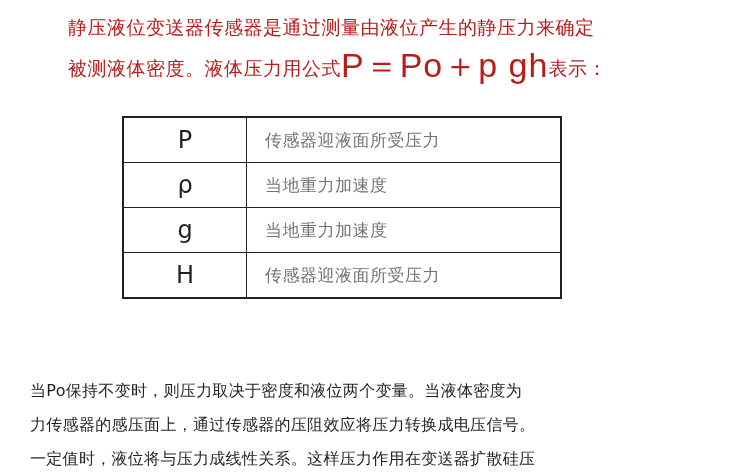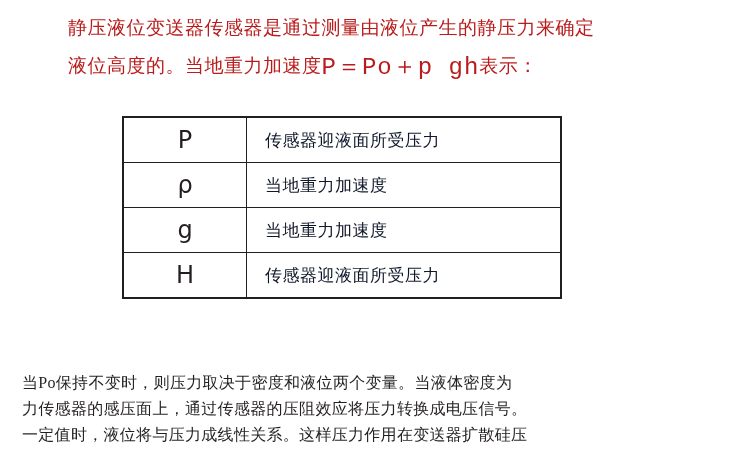--- a/index.html
+++ b/index.html
@@ -28,24 +28,24 @@
     font-size: 19px;
     line-height: 38px;
     color: #b91c1c;
     letter-spacing: 0.5px;
     margin-left: 46px;
   }
   .intro .line2 {
     display: block;
   }
   .formula {
-    font-size: 24px;
+    font-size: 34px;
     letter-spacing: 1px;
     vertical-align: -2px;
-    font-family: Liberation Mono, monospace;
+    font-family: Liberation Sans, sans-serif;
   }
   .table-wrap {
     position: absolute;
     left: 122px;
     top: 116px;
     width: 440px;
   }
   table.legend {
     border-collapse: collapse;
     width: 440px;
@@ -61,47 +61,46 @@
   table.legend td.sym {
     width: 122px;
     text-align: center;
     font-size: 24px;
     font-family: "DejaVu Sans", "Liberation Sans", sans-serif;
     color: #231f20;
   }
   table.legend td.desc {
     padding-left: 18px;
     font-size: 17px;
-    color: #0f172a;
+    color: #737373;
     letter-spacing: 0.5px;
   }
   .outro {
     position: absolute;
     left: 22px;
     top: 370px;
     width: 700px;
     font-size: 16px;
     line-height: 26px;
     color: #231f20;
     letter-spacing: 0.3px;
   }
   .outro p {
-    margin: 0;
-    font-family: Liberation Serif, serif;
+    margin: 8px;
   }
 </style>
 </head>
 <body>
 
 <div class="page">
 
   <div class="intro">
     <span>静压液位变送器传感器是通过测量由液位产生的静压力来确定</span>
     <span class="line2">
-      <span>液位高度的。当地重力加速度</span><span class="formula">P＝Po＋p  gh</span><span>表示：</span>
+      <span>被测液体密度。液体压力用公式</span><span class="formula">P＝Po＋p  gh</span><span>表示：</span>
     </span>
   </div>
 
   <div class="table-wrap">
     <table class="legend">
       <tbody>
         <tr>
           <td class="sym">P</td>
           <td class="desc">传感器迎液面所受压力</td>
         </tr>

